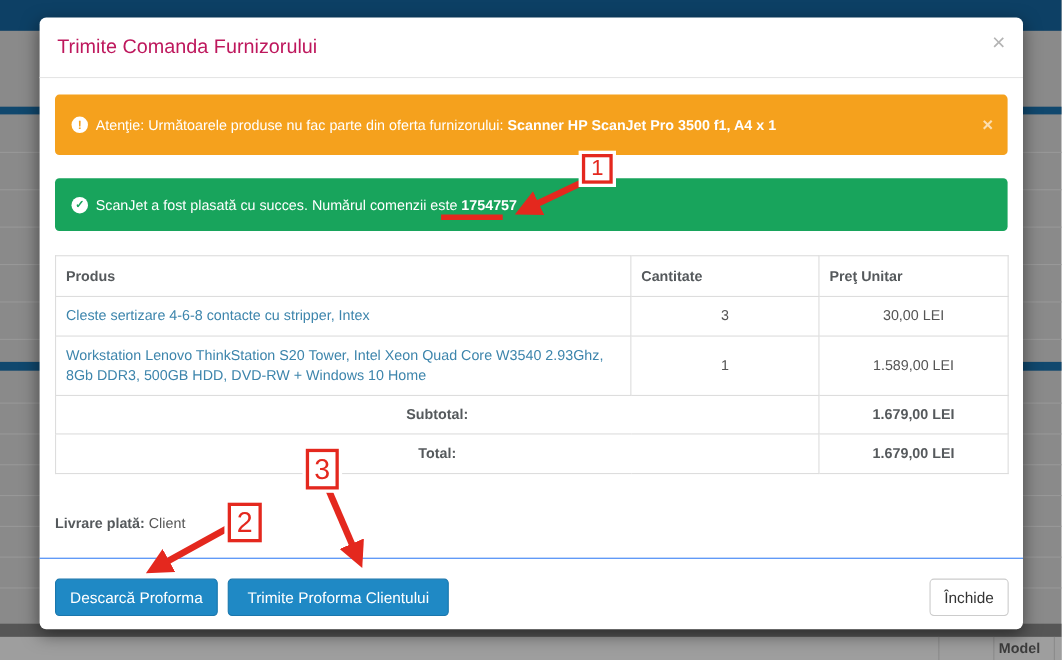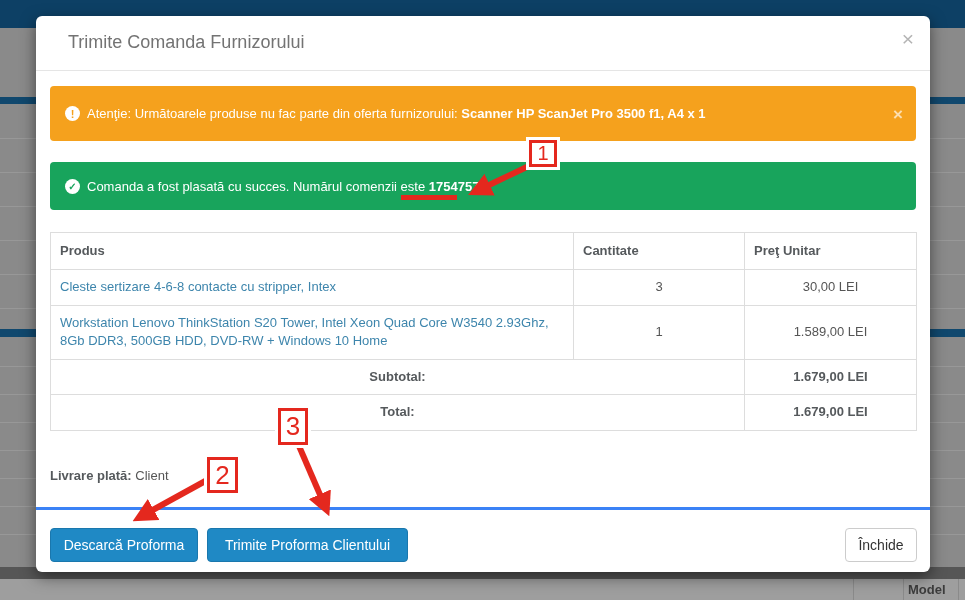--- a/index.html
+++ b/index.html
@@ -21,21 +21,21 @@
   .bottom-vline { position:absolute; top:579px; width:1px; height:21px; background:#8a8a8a; }
   .model-th { position:absolute; left:908px; top:582px; width:55px; font-size:13px; font-weight:bold; color:#3c3c3c; }
 
   
   .modal {
     position:absolute; left:36px; top:16px; width:894px; height:556px;
     background:#fff; border-radius:6px;
     box-shadow:0 5px 15px rgba(0,0,0,.5);
   }
   .modal-header { position:absolute; left:0; top:0; width:100%; height:55px; border-bottom:1px solid #e5e5e5; }
-  .modal-title { position:absolute; left:16px; top:16px; font-size:18px; color:#737373;margin-left:16px; }
+  .modal-title { position:absolute; left:16px; top:16px; font-size:18px; color:#be185d; }
   .modal-close { position:absolute; right:16px; top:12px; font-size:21px; color:#b4b4b4; cursor:pointer; line-height:1; }
 
   
   .alert { position:absolute; left:14px; width:866px; border-radius:4px; color:#fff; font-size:13px; display:flex; align-items:center; padding:0 34px 0 15px; }
   .alert-warning { top:70px; height:55px; background:#f5a11d; }
   .alert-success { top:146px; height:48px; background:#18a45c; }
   .alert-icon { display:inline-flex; align-items:center; justify-content:center; width:15px; height:15px; border-radius:50%; background:#fff; margin-right:7px; flex:0 0 15px; font-weight:bold; }
   .alert-warning .alert-icon { color:#f5a11d; font-size:11px; }
   .alert-success .alert-icon { color:#18a45c; font-size:10px; }
   .alert b { font-weight:bold; }
@@ -49,21 +49,21 @@
   td.link a { color:#3d85ac; text-decoration:none; }
   tr.sumrow td { font-weight:bold; color:#55595c;margin-top:20px; }
 
   
   .meta { position:absolute; left:14px; font-size:13px; color:#555; }
   .meta-payment { top:425px; }
   .meta-delivery { top:452px; }
   .meta b { font-weight:bold; color:#55595c; }
 
   
-  .modal-footer { position:absolute; left:0; top:491px; width:100%; height:51px; border-top:3px solid #3b82f6; }
+  .modal-footer { position:absolute; left:0; top:491px; width:100%; height:51px; border-top:1px solid #3b82f6; }
   .btn { position:absolute; top:18px; height:34px; border-radius:4px; font-size:14px; font-family:"Liberation Sans",sans-serif; cursor:pointer; }
   .btn-primary { background:#1f89c5; border:1px solid #1a77ad; color:#fff; }
   .btn-download { left:14px; width:148px; }
   .btn-send { left:171px; width:201px; }
   .btn-close { right:13px; width:72px; background:#fff; border:1px solid #ccc; color:#333; }
 
   
   .anno-layer { position:absolute; inset:0; pointer-events:none; }
   .anno-box {
     position:absolute; background:#fff; border:3px solid #e4281e;
@@ -115,21 +115,21 @@
         <span>!</span>
       </span>
     <span><span>Atenţie: Următoarele produse nu fac parte din oferta furnizorului: </span><b>Scanner HP ScanJet Pro 3500 f1, A4 x 1</b></span>
     <span class="alert-close">×</span>
   </div>
 
   <div class="alert alert-success">
     <span class="alert-icon">
         <span>✓</span>
       </span>
-    <span><span>Comanda a fost plasată cu succes. Numărul comenzii este </span><b>1754757</b></span>
+    <span><span>ScanJet a fost plasată cu succes. Numărul comenzii este </span><b>1754757</b></span>
   </div>
 
   <table class="products">
     <colgroup>
         <col style="width:523px">
         <col style="width:171px">
         <col style="width:172px">
       </colgroup>
     <thead>
       <tr>

